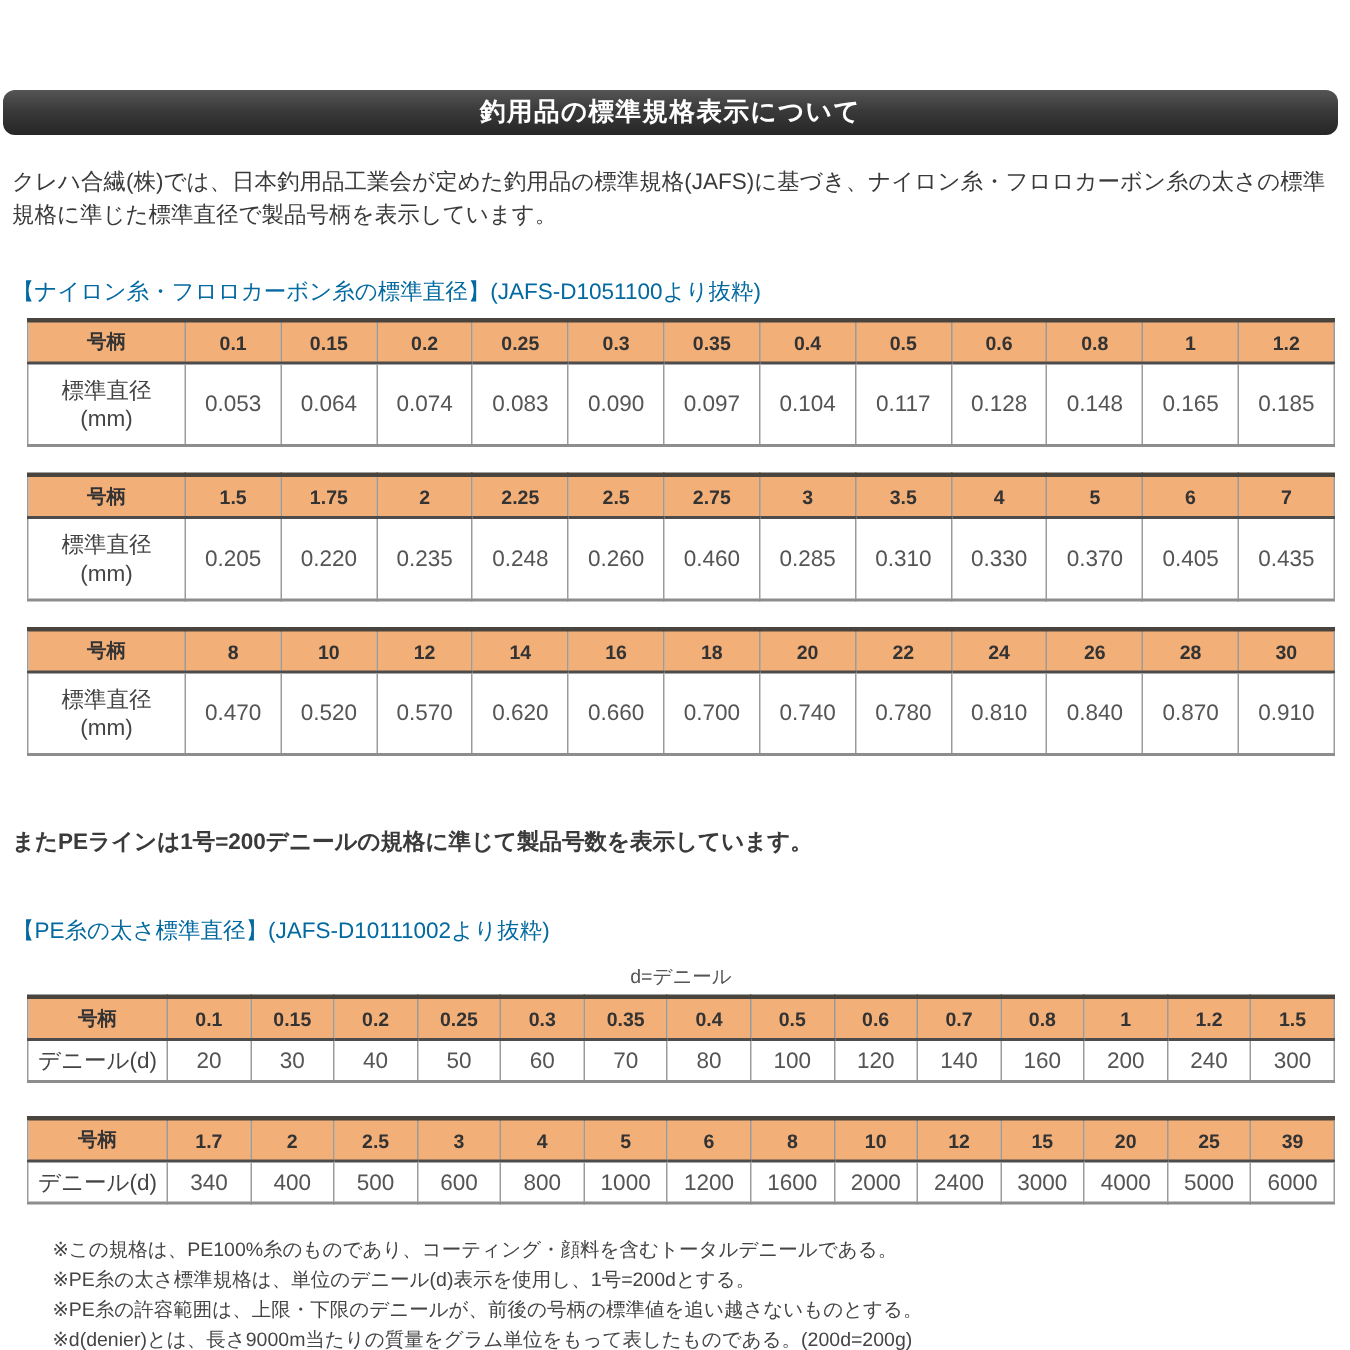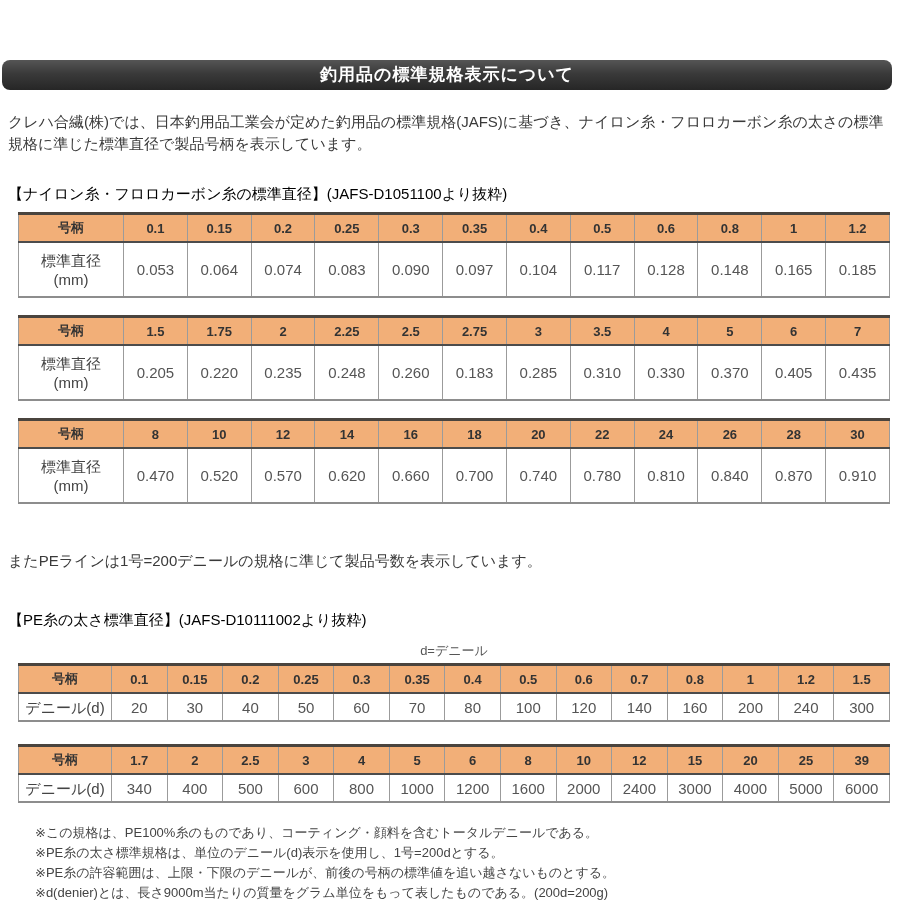--- a/index.html
+++ b/index.html
@@ -29,21 +29,21 @@
   .intro {
     margin:21px 10px 12px 8px;
     font-size:15px;
     line-height:22px;
     color:#3a3a3a;
   }
 
   .section-heading {
     margin:30px 0 8px 8px;
     font-size:15px;
-    color:#000000;
+    color:#0369a1;
   }
 
   .table-wrap { margin-left:18px; }
   .spec-table {
     border-collapse:collapse;
     table-layout:fixed;
     width:872px;
     border-top:3px solid #4a443e;
     border-bottom:2px solid #8d8d8d;
   }
@@ -67,20 +67,21 @@
   .nylon .spec-table td { height:53px; }
   .pe .spec-table td { height:26px;margin-top:32px; }
   .nylon .spec-table th:first-child, .nylon .spec-table td:first-child { width:100px; }
   .pe .spec-table th:first-child, .pe .spec-table td:first-child { width:88px; }
   .table-gap { height:17px; }
 
   .pe-intro {
     margin:48px 10px 0 8px;
     font-size:15px;
     color:#3a3a3a;
+    font-weight:bold;
   }
   .pe-heading { margin-top:40px; }
 
   .denier-unit {
     width:872px;
     margin:12px 0 3px 18px;
     text-align:center;
     font-size:13px;
     color:#555;
   }
@@ -166,21 +167,21 @@
           <tr>
             <td class="rowlabel">
               <div>標準直径</div>
               <div>(mm)</div>
             </td>
             <td>0.205</td>
             <td>0.220</td>
             <td>0.235</td>
             <td>0.248</td>
             <td>0.260</td>
-            <td>0.183</td>
+            <td>0.460</td>
             <td>0.285</td>
             <td>0.310</td>
             <td>0.330</td>
             <td>0.370</td>
             <td>0.405</td>
             <td>0.435</td>
           </tr>
         </tbody>
       </table>
     </div>

